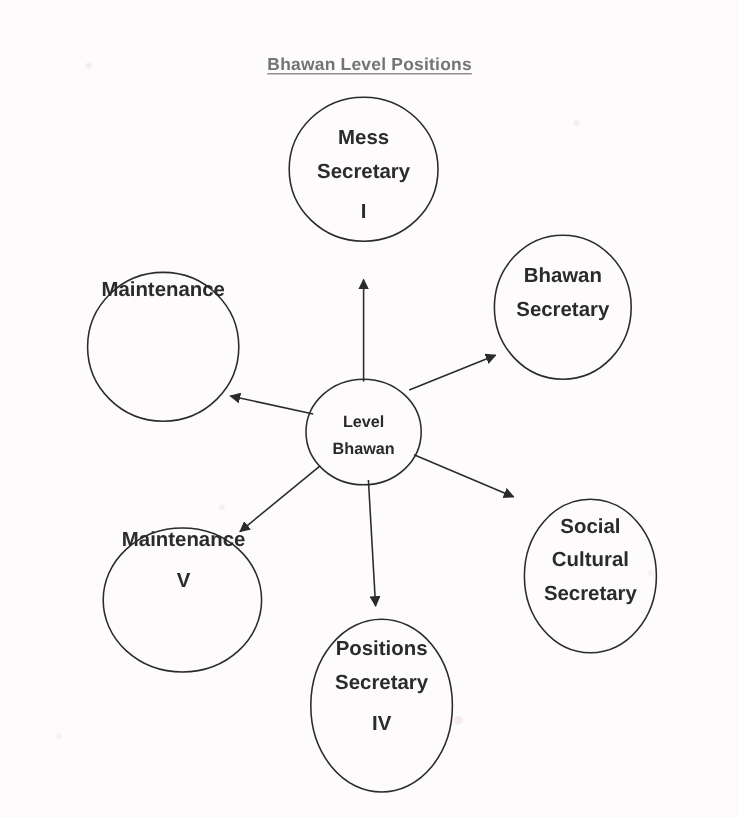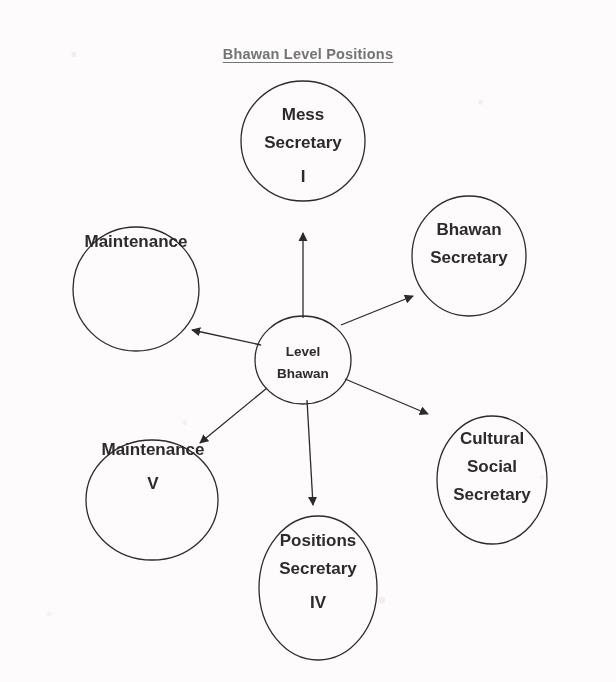--- a/index.html
+++ b/index.html
@@ -122,22 +122,22 @@
     <div>Secretary</div>
     <span class="roman">I</span>
   </div>
 
   <div class="node-label" style="left:411px; top:216px; width:116px;">
     <div>Bhawan</div>
     <div>Secretary</div>
   </div>
 
   <div class="node-label" style="left:434px; top:425px; width:116px;">
+    <div>Social</div>
     <div>Cultural</div>
-    <div>Social</div>
     <div>Secretary</div>
   </div>
 
   <div class="node-label" style="left:258px; top:527px; width:120px;">
     <div>Positions</div>
     <div>Secretary</div>
     <span class="roman">IV</span>
   </div>
 
   <div class="node-label" style="left:86px; top:436px; width:134px;">

